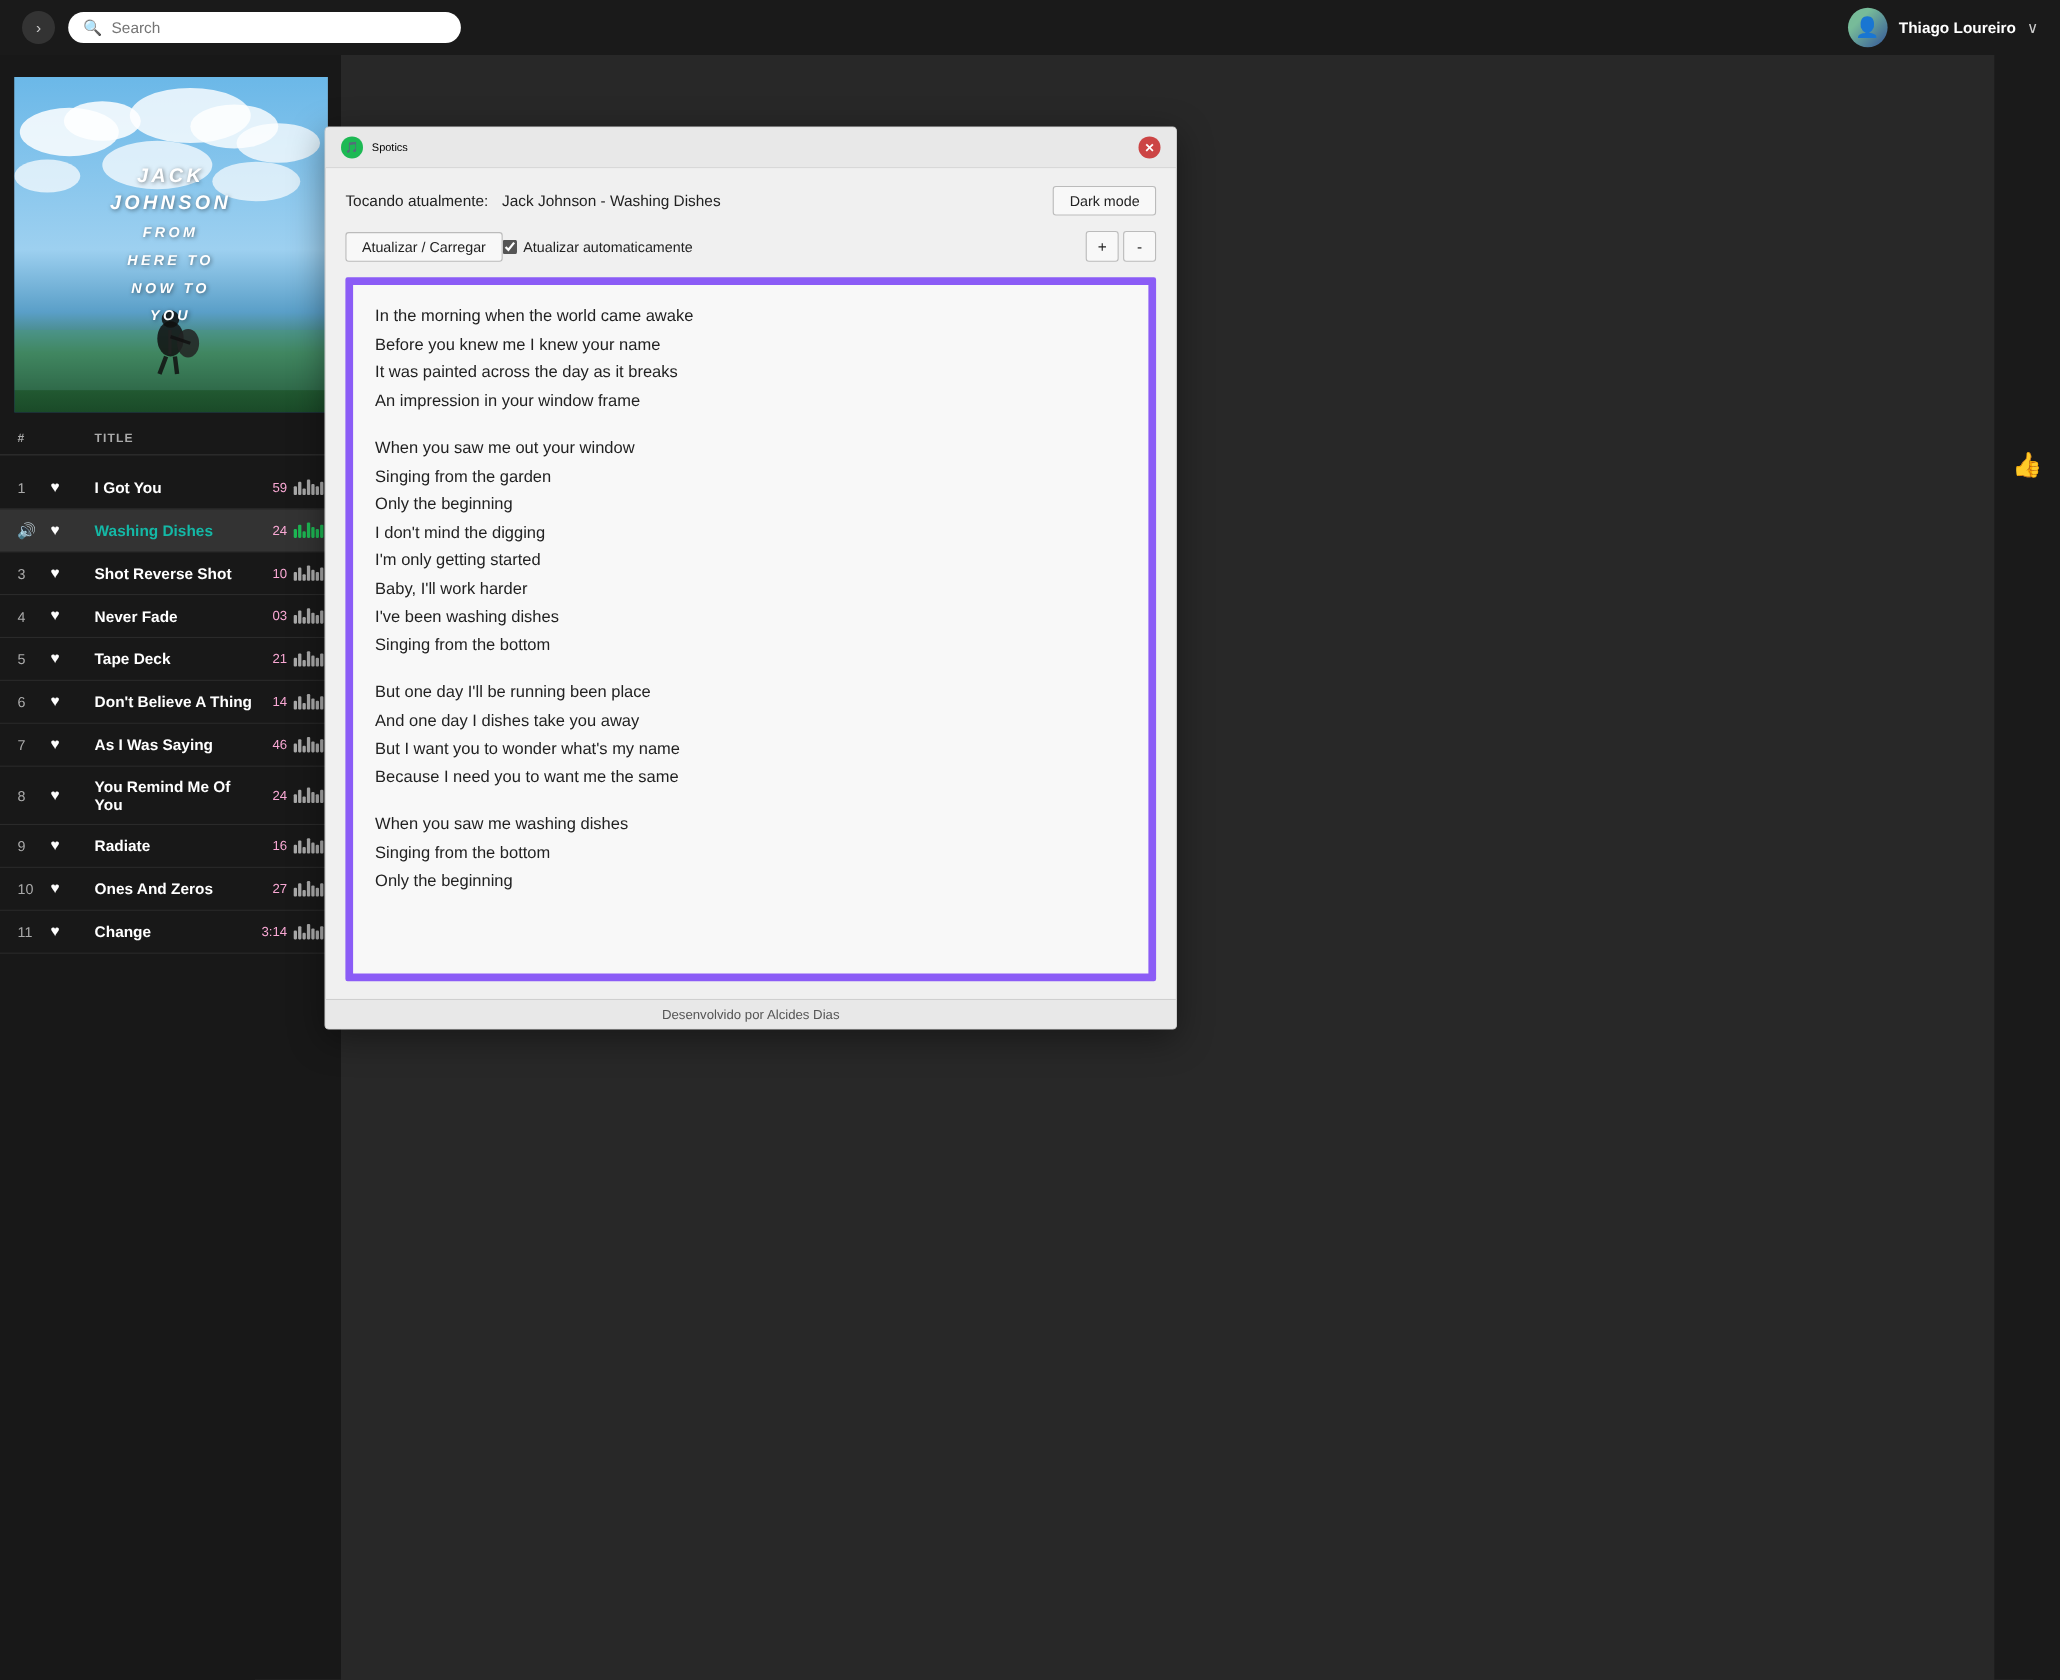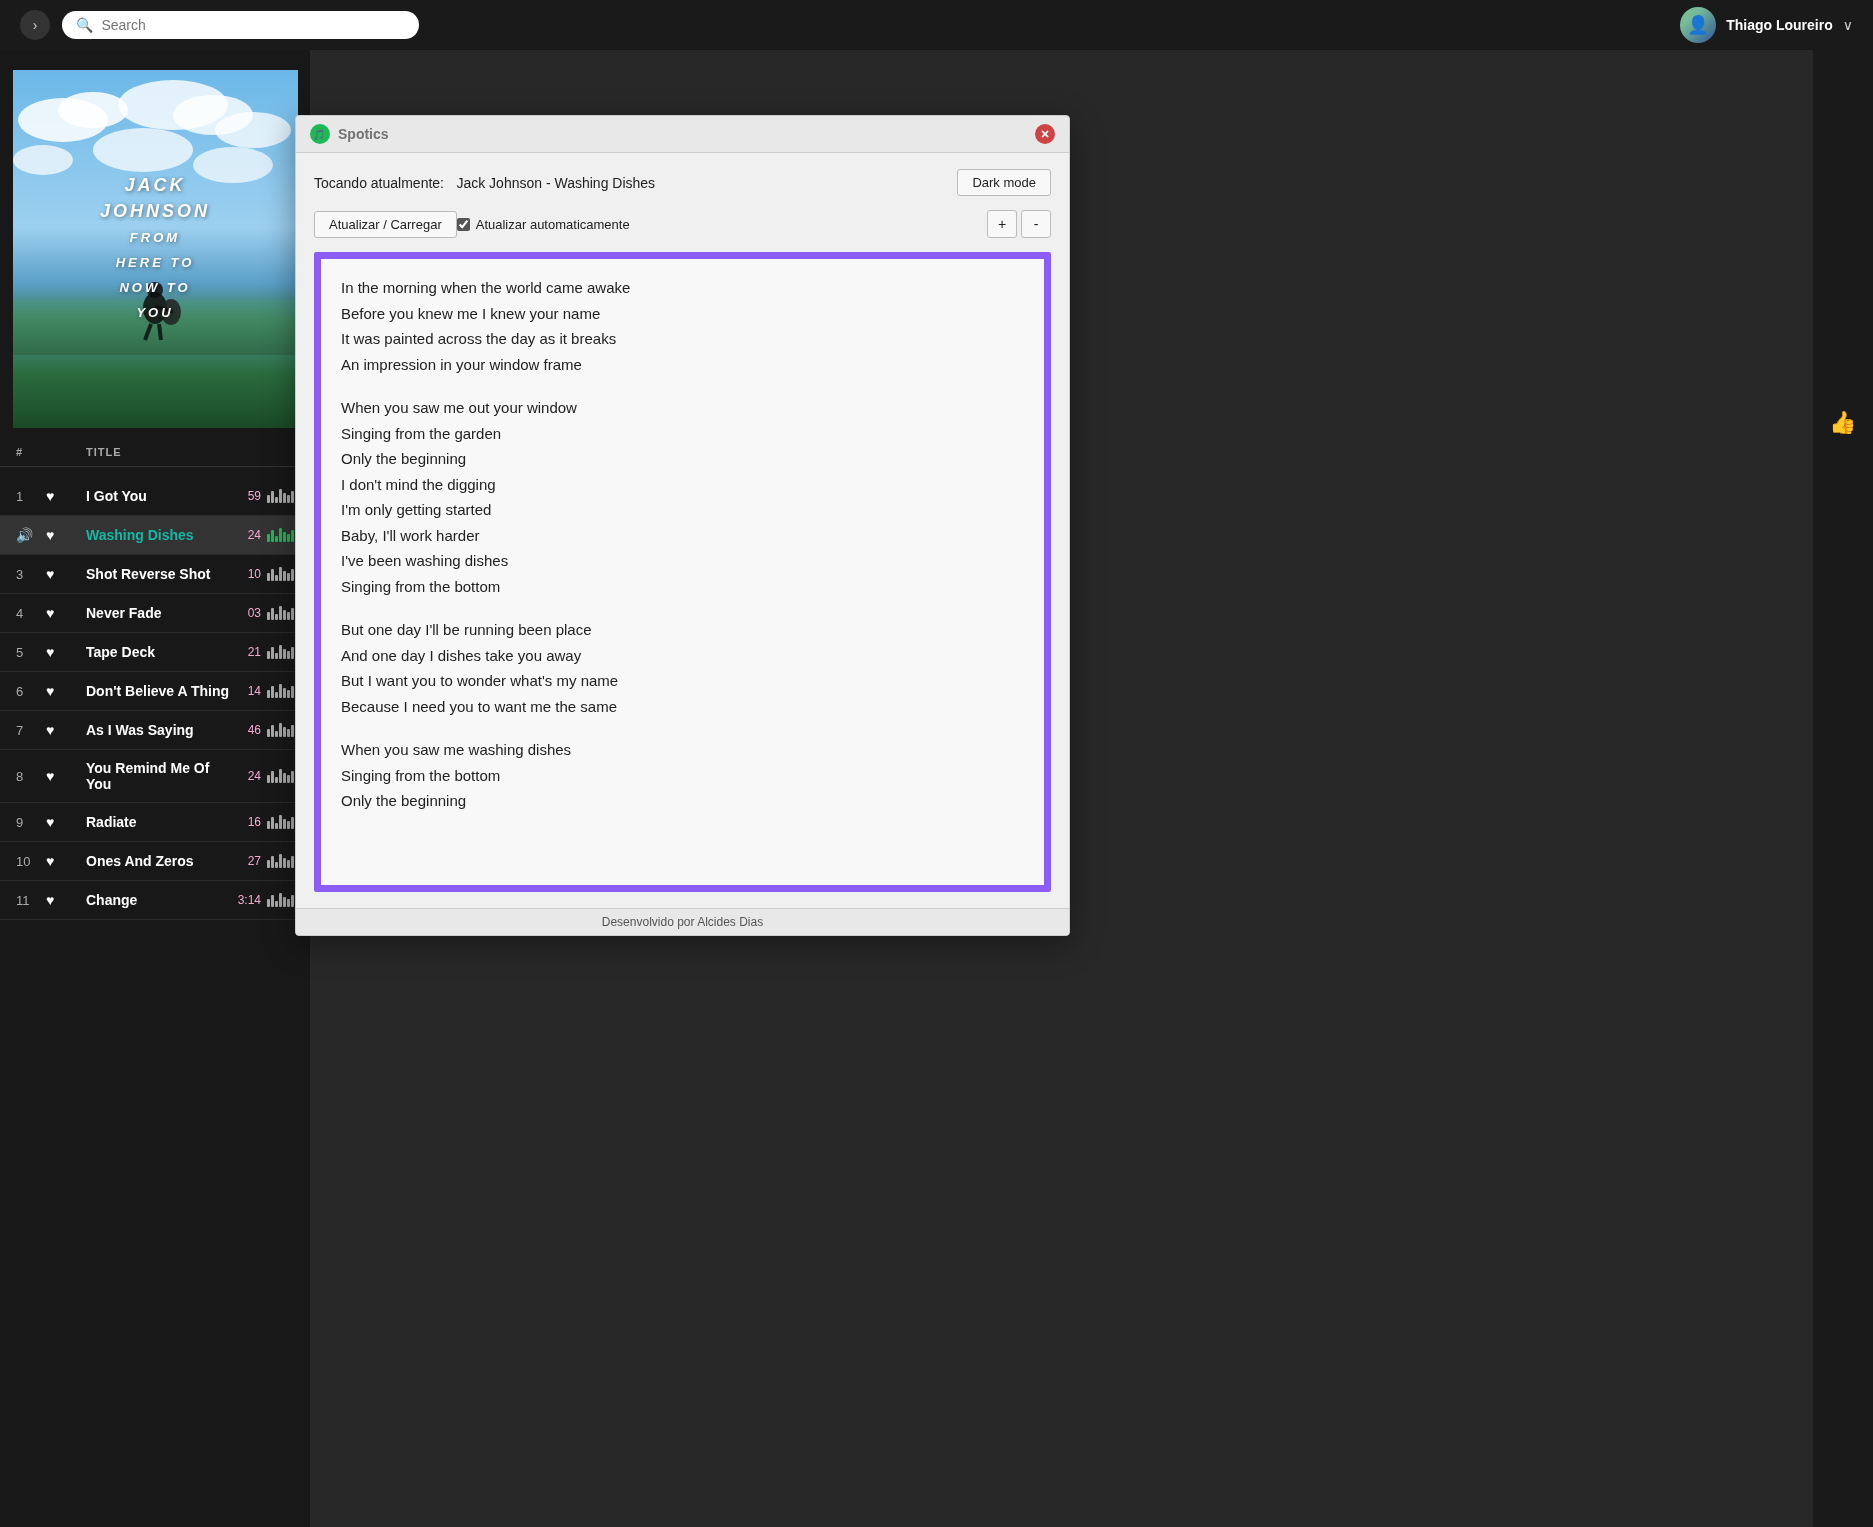--- a/index.html
+++ b/index.html
@@ -93,21 +93,21 @@
 
     
     .left-panel {
       width: 310px;
       background: #181818;
       min-height: 1477px;
       padding: 0;
     }
     .album-art {
       width: 285px;
-      height: 358px;
+      height: 305px;
       margin: 20px auto 10px auto;
       display: block;
       background: #1e3a5f;
       position: relative;
       overflow: hidden;
     }
     .album-art-inner {
       width: 100%;
       height: 100%;
       background: linear-gradient(180deg, #87ceeb 0%, #b0d8f0 30%, #6ab4d6 60%, #2a6b3c 85%, #1a4a28 100%);
@@ -257,23 +257,23 @@
       border-radius: 50%;
       background: #1db954;
       display: flex;
       align-items: center;
       justify-content: center;
       font-size: 10px;
       color: #fff;
       font-weight: bold;
     }
     .modal-title {
-      font-size: 14px;
-      color: #737373;
-      font-weight: 700;
+      font-size: 10px;
+      color: #000000;
+      font-weight: 400;
     }
     .modal-close {
       width: 20px;
       height: 20px;
       border-radius: 50%;
       background: #cc4444;
       display: flex;
       align-items: center;
       justify-content: center;
       cursor: pointer;

